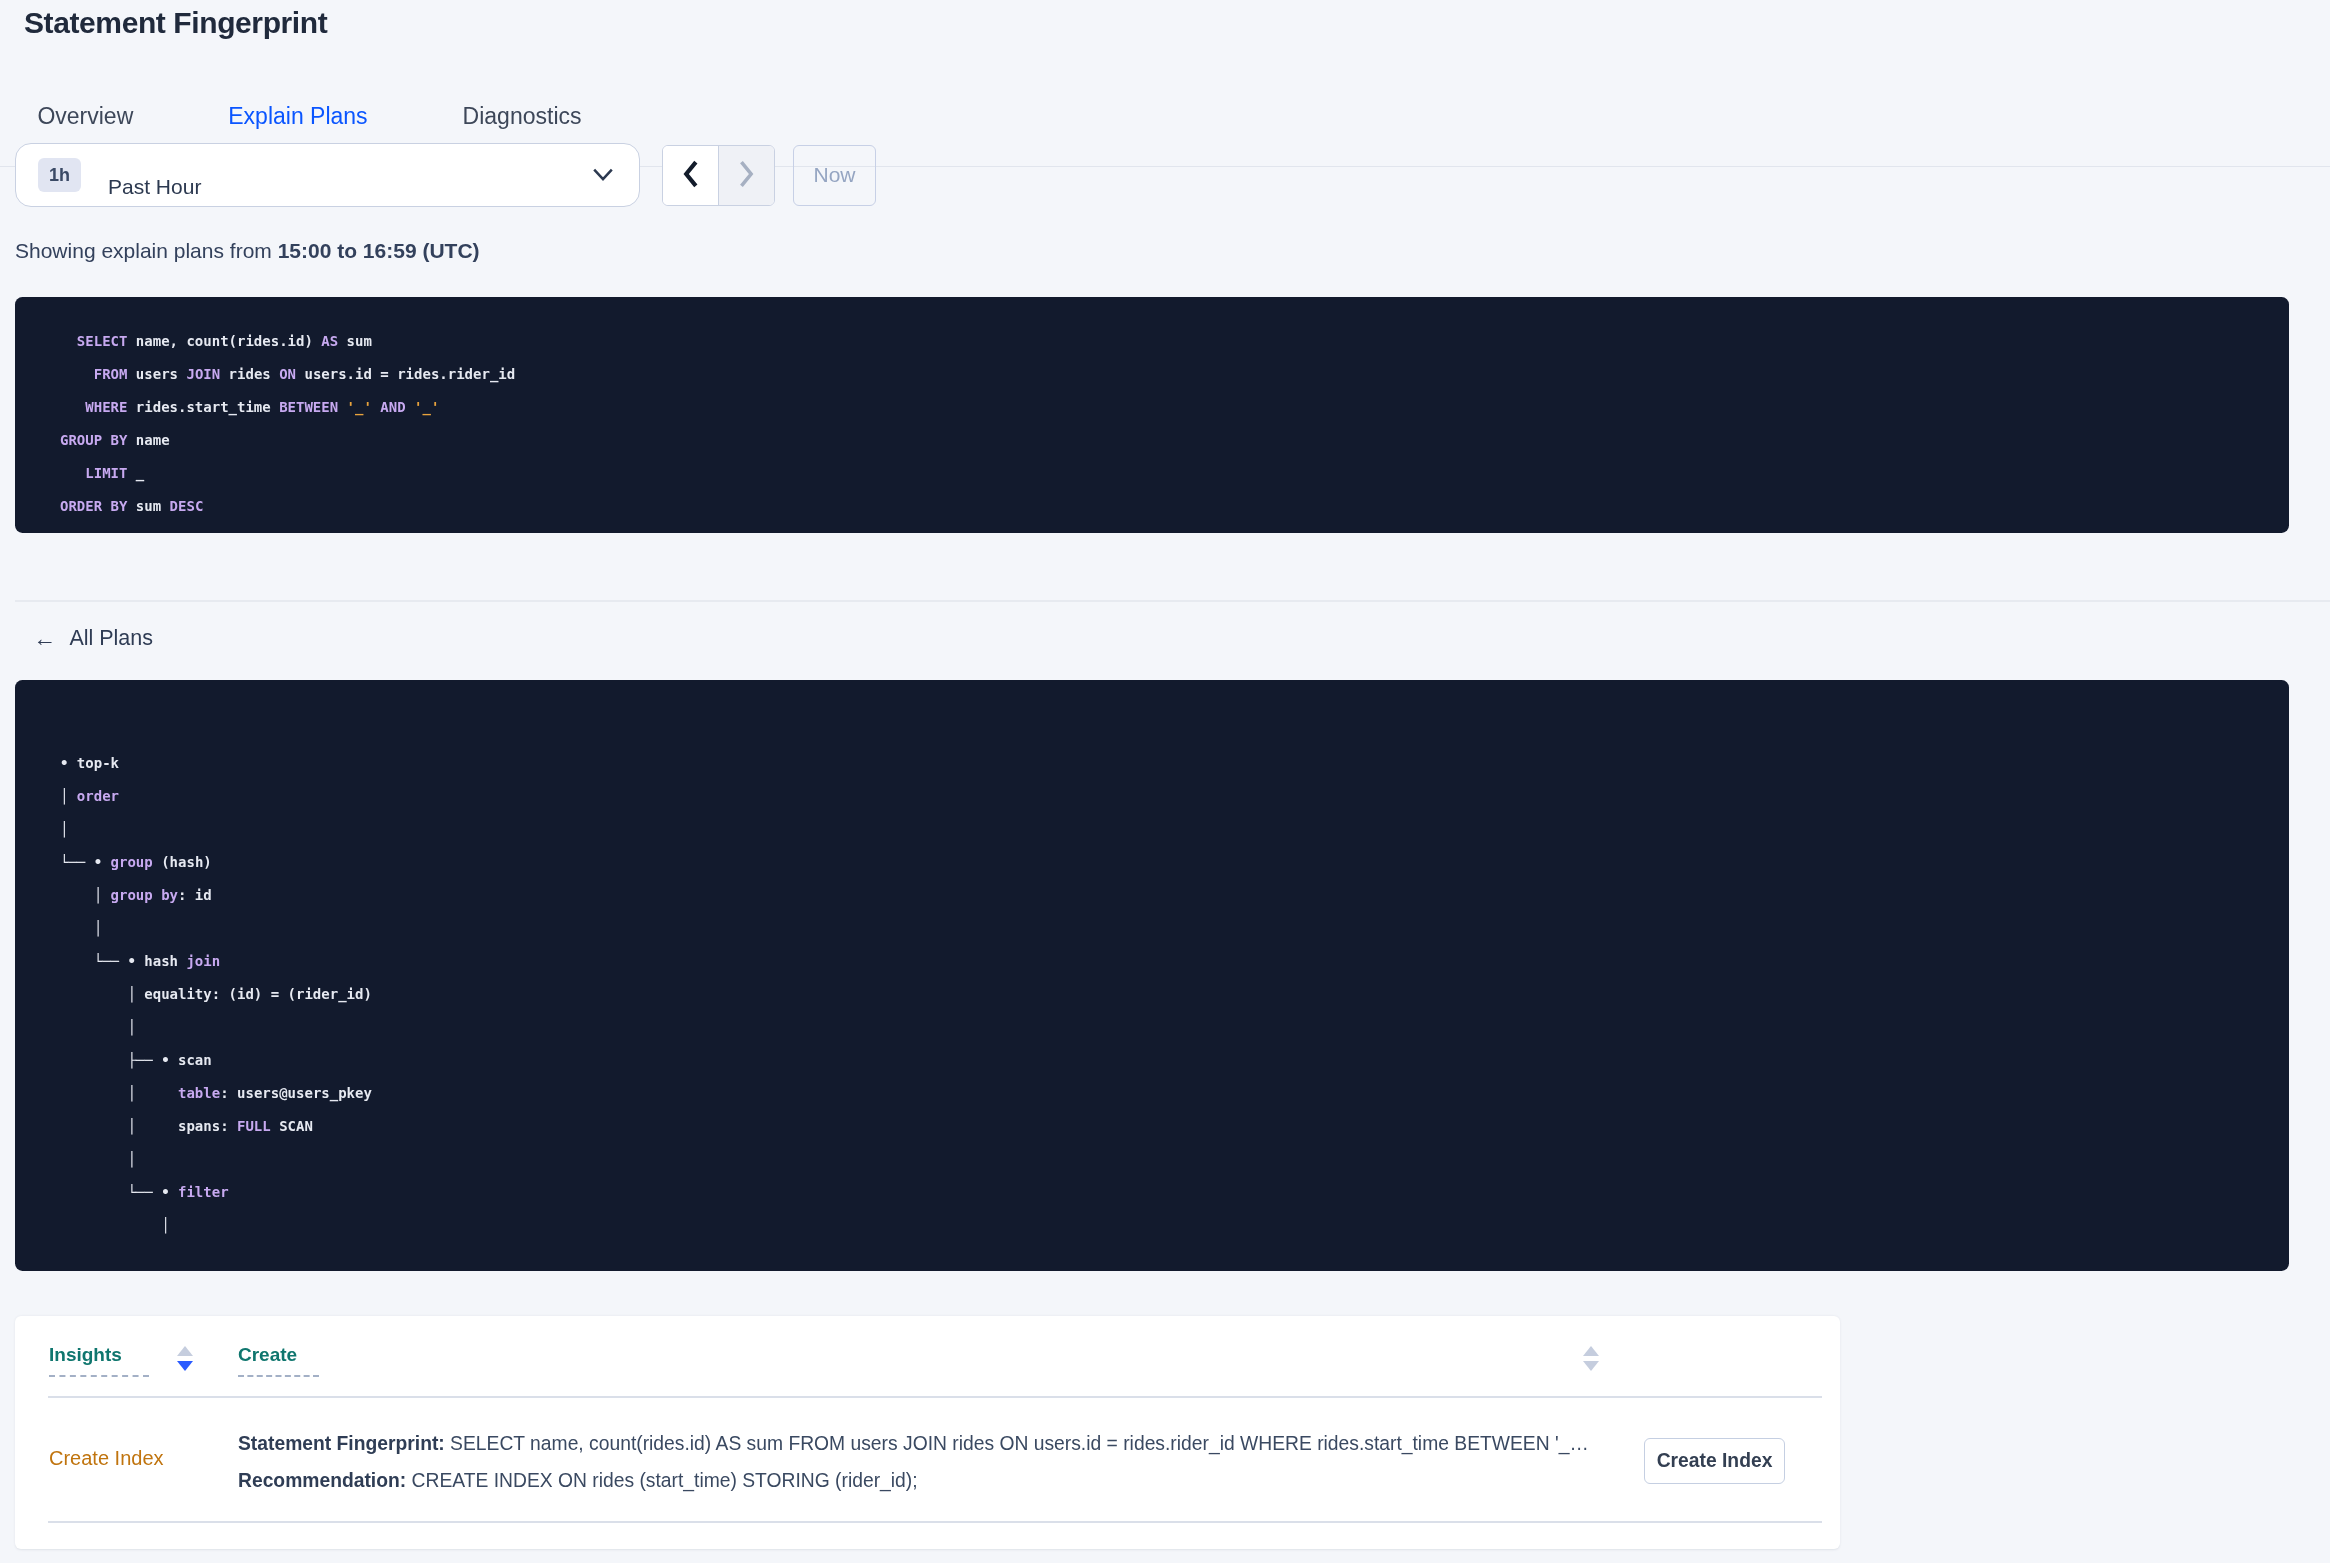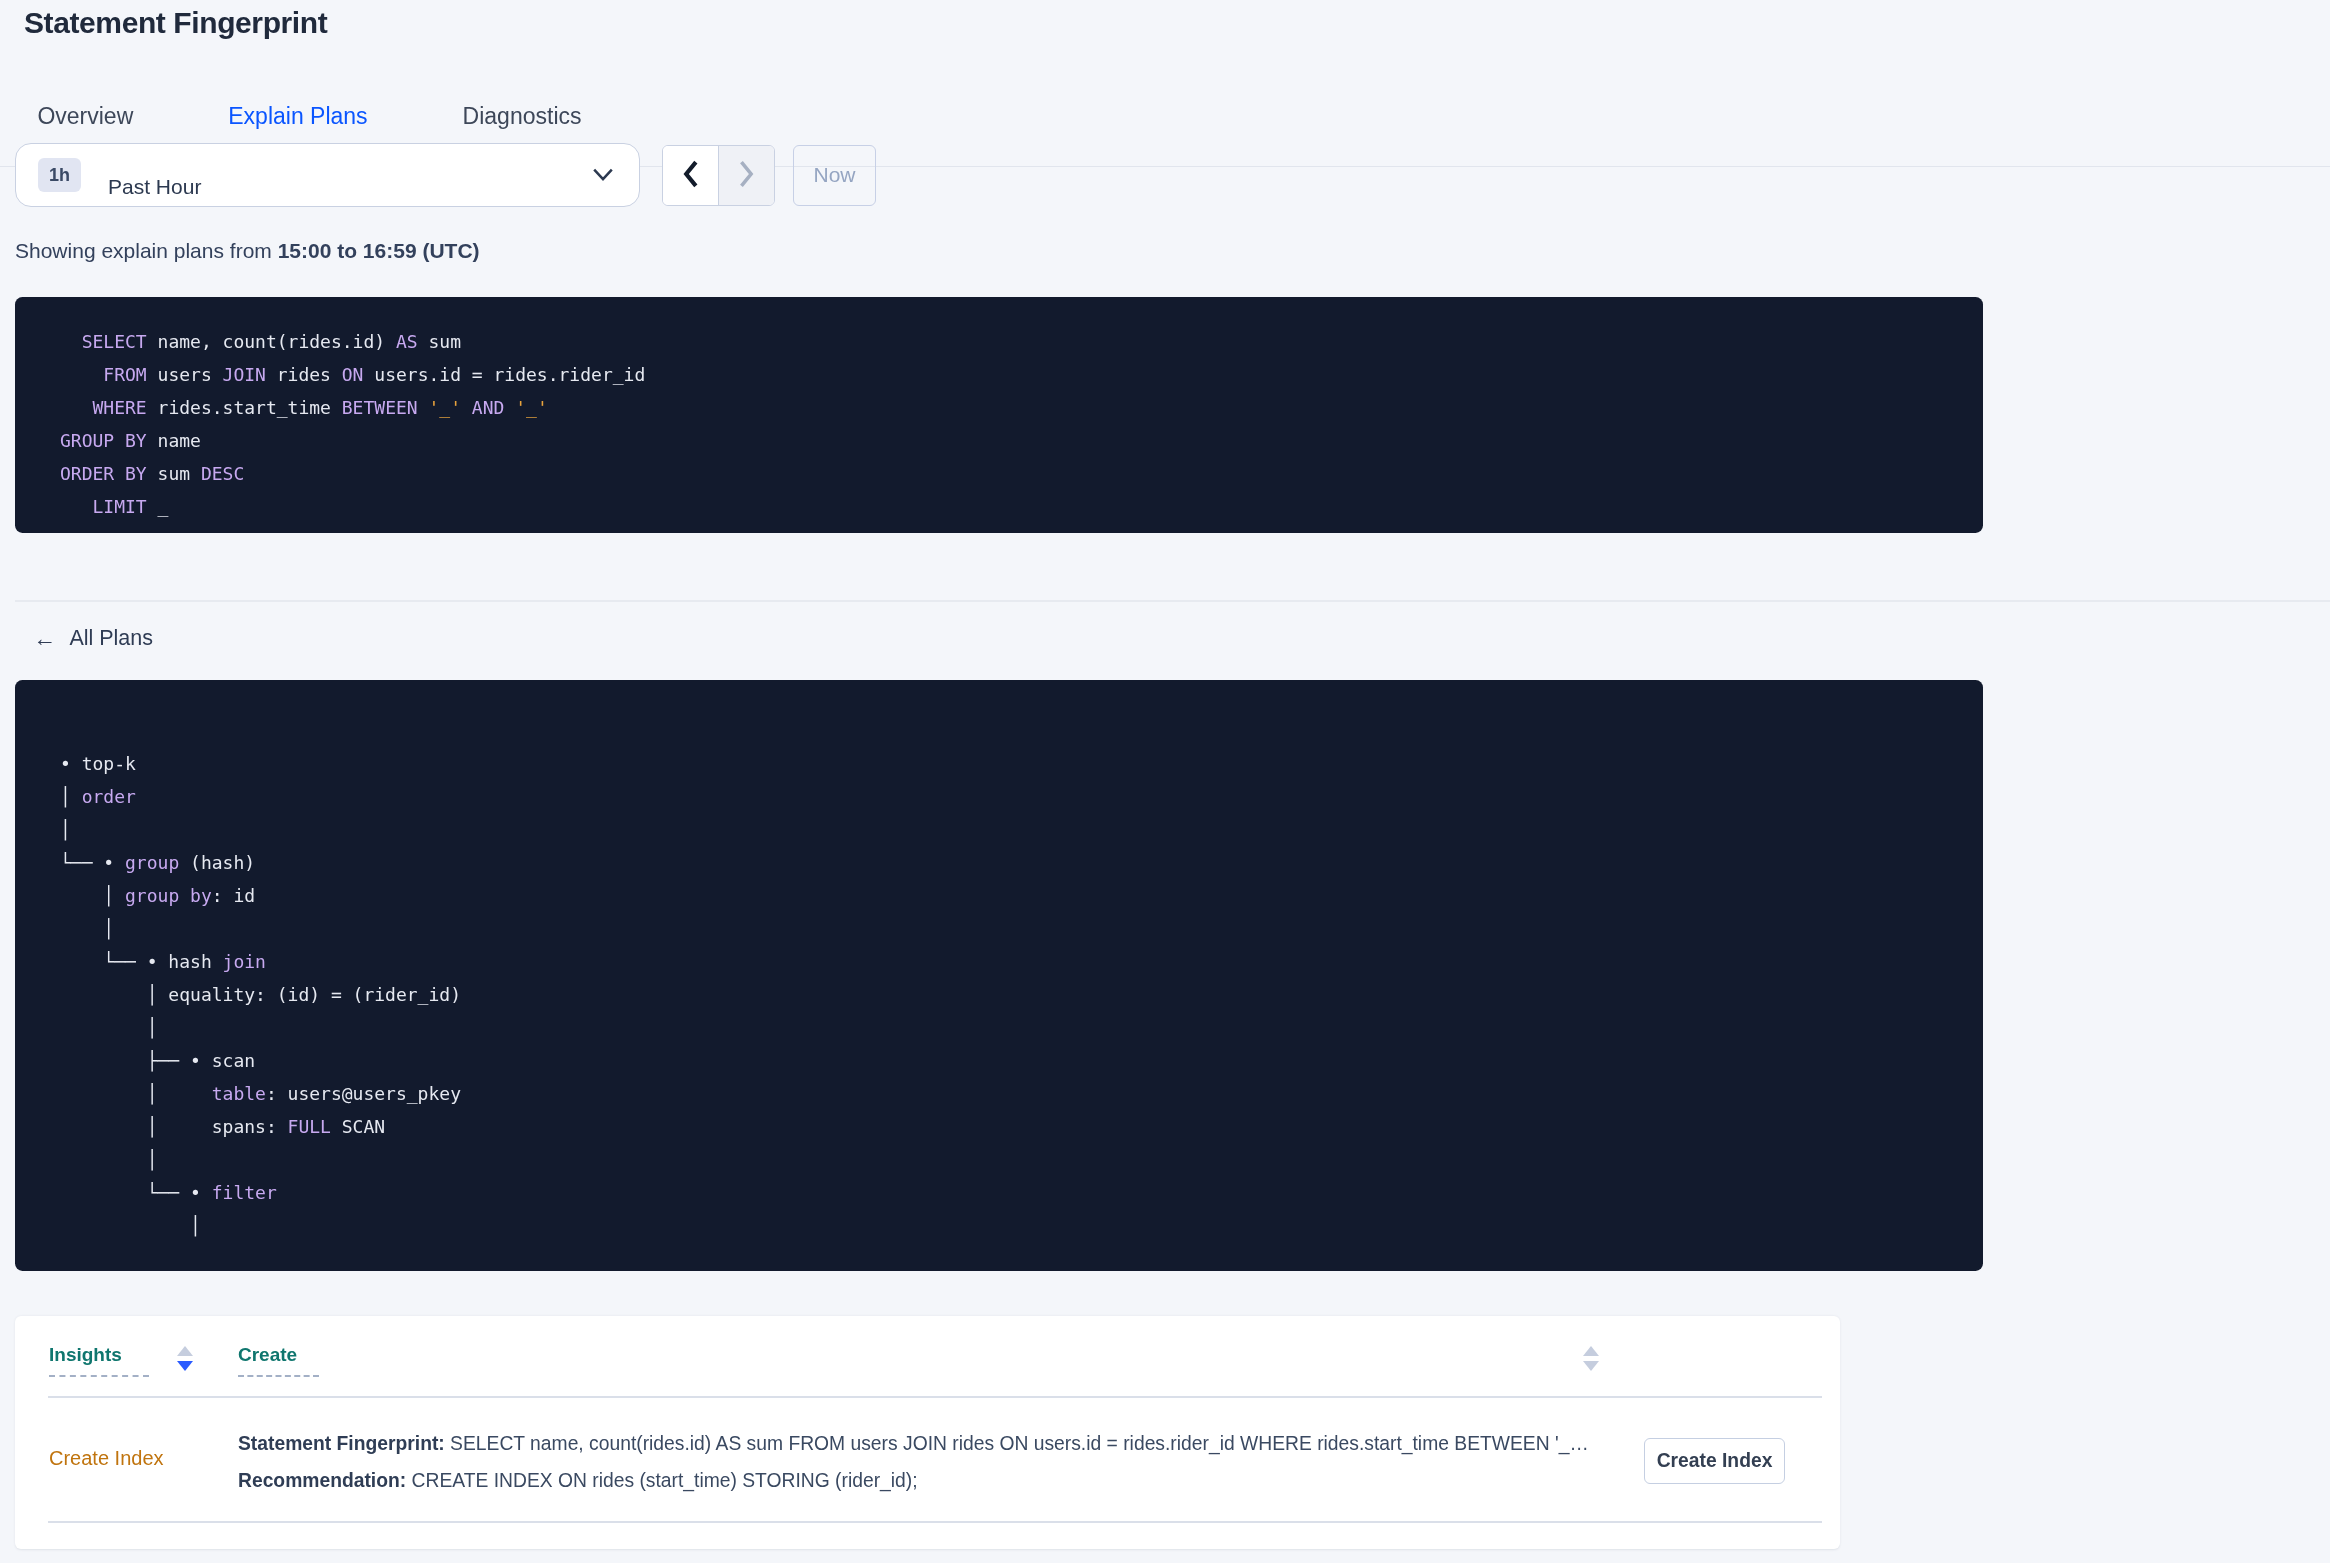--- a/index.html
+++ b/index.html
@@ -24,21 +24,21 @@
   .arrow-btn { flex:1; display:flex; align-items:center; justify-content:center; cursor:pointer; }
   .arrow-btn.prev { background:#ffffff; border-right:1.5px solid #c9d1e2; }
   .arrow-btn.next { background:#eff1f6; }
   .now-btn { margin-left:18px; width:83px; height:61px; border:1.5px solid #c7d0e6; border-radius:6px; background:transparent; color:#95a5c2; font-size:21px; display:flex; align-items:center; justify-content:center; cursor:pointer; font-family:inherit; }
 
   
   .status-line { position:absolute; left:15px; top:239px; font-size:21px; color:#33415c; }
   .status-line b { font-weight:700; }
 
   
-  .code-box { position:absolute; left:15px; width:1968px; background:#121a2d; border-radius:7.4px; font-family:"DejaVu Sans Mono", monospace; font-size:18px; font-weight:400; overflow:hidden; }
+  .code-box { position:absolute; left:15px; width:2274px; background:#121a2d; border-radius:7.4px; font-family:"DejaVu Sans Mono", monospace; font-size:14px; font-weight:700; overflow:hidden; }
   .sql-box { top:297px; height:236px; padding:28px 0 0 45px; }
   .plan-box { top:680px; height:591px; padding:34px 0 0 45px; }
   .cl { white-space:pre; line-height:33px; min-height:33px; }
   .seg-t { color:#e6e9f1; }
   .seg-k { color:#c7a9f0; }
   .seg-s { color:#e8a33d; }
 
   
   .section-divider { position:absolute; left:15px; right:0; top:600px; height:1.5px; background:#e7eaf0; }
 
@@ -109,22 +109,22 @@
 <div class="status-line">
   <span>Showing explain plans from</span>
   <b>15:00 to 16:59 (UTC)</b>
 </div>
 
 <div class="code-box sql-box">
     <div class="cl"><span class="seg-k">  SELECT</span><span class="seg-t"> name, count(rides.id) </span><span class="seg-k">AS</span><span class="seg-t"> sum</span></div>
     <div class="cl"><span class="seg-k">    FROM</span><span class="seg-t"> users </span><span class="seg-k">JOIN</span><span class="seg-t"> rides </span><span class="seg-k">ON</span><span class="seg-t"> users.id = rides.rider_id</span></div>
     <div class="cl"><span class="seg-k">   WHERE</span><span class="seg-t"> rides.start_time </span><span class="seg-k">BETWEEN</span><span class="seg-t"> </span><span class="seg-s">'_'</span><span class="seg-t"> </span><span class="seg-k">AND</span><span class="seg-t"> </span><span class="seg-s">'_'</span></div>
     <div class="cl"><span class="seg-k">GROUP BY</span><span class="seg-t"> name</span></div>
+    <div class="cl"><span class="seg-k">   LIMIT</span><span class="seg-t"> _</span></div>
     <div class="cl"><span class="seg-k">ORDER BY</span><span class="seg-t"> sum </span><span class="seg-k">DESC</span></div>
-    <div class="cl"><span class="seg-k">   LIMIT</span><span class="seg-t"> _</span></div>
   </div>
 
 <div class="section-divider"></div>
 
 <div class="all-plans">
   <span class="arrow">←</span>
   <span>All Plans</span>
 </div>
 
 <div class="code-box plan-box">

